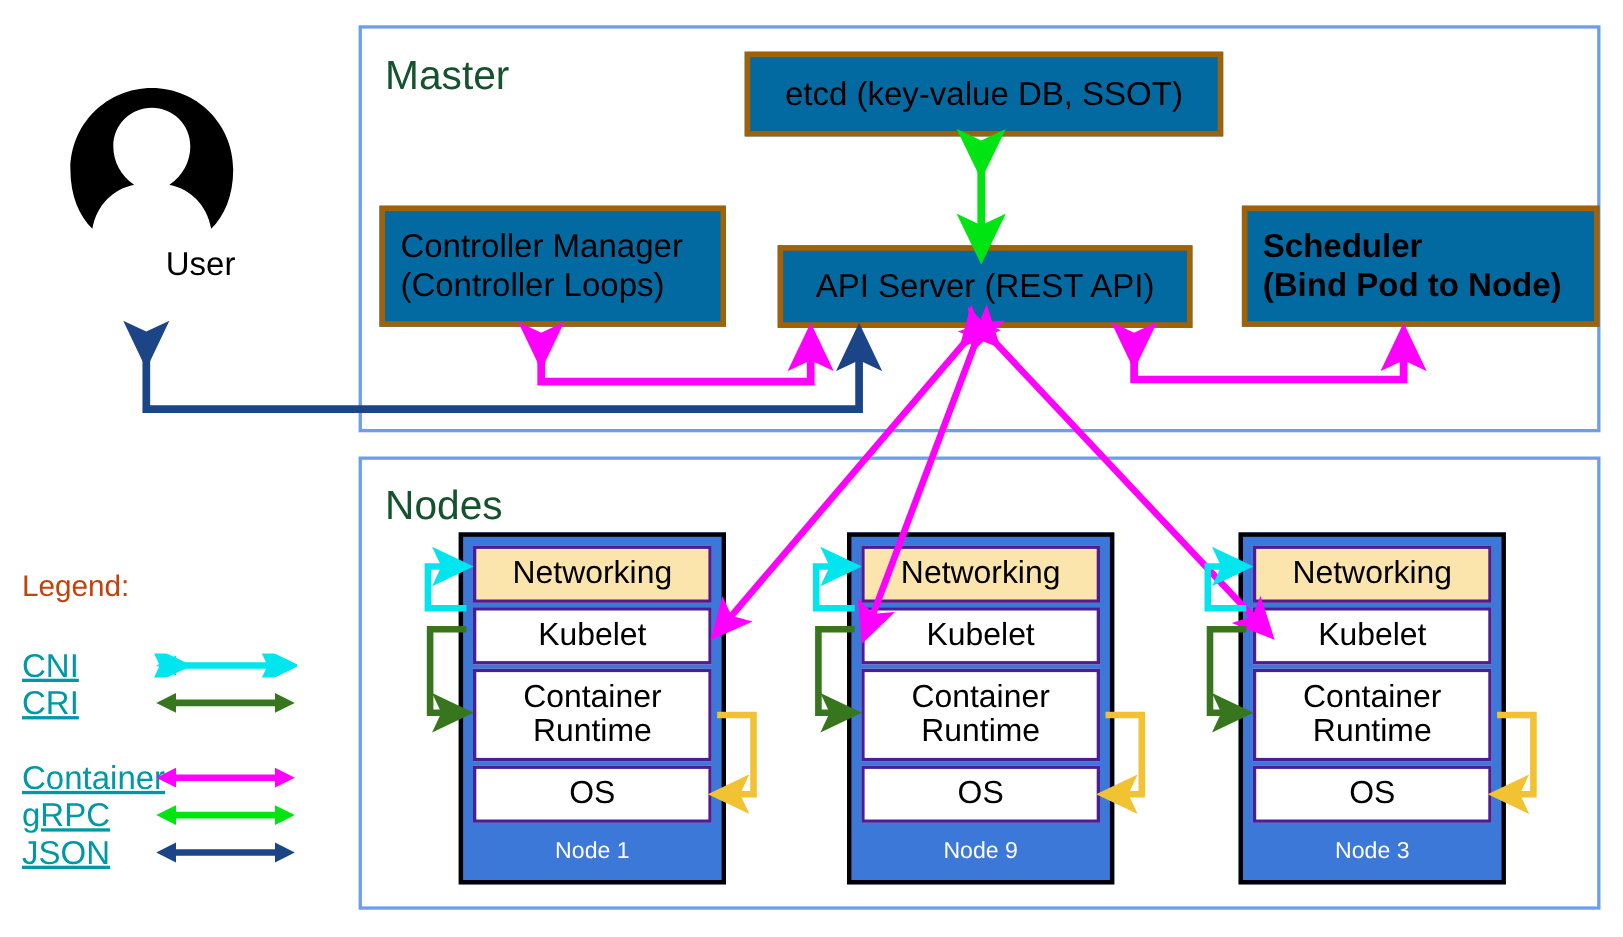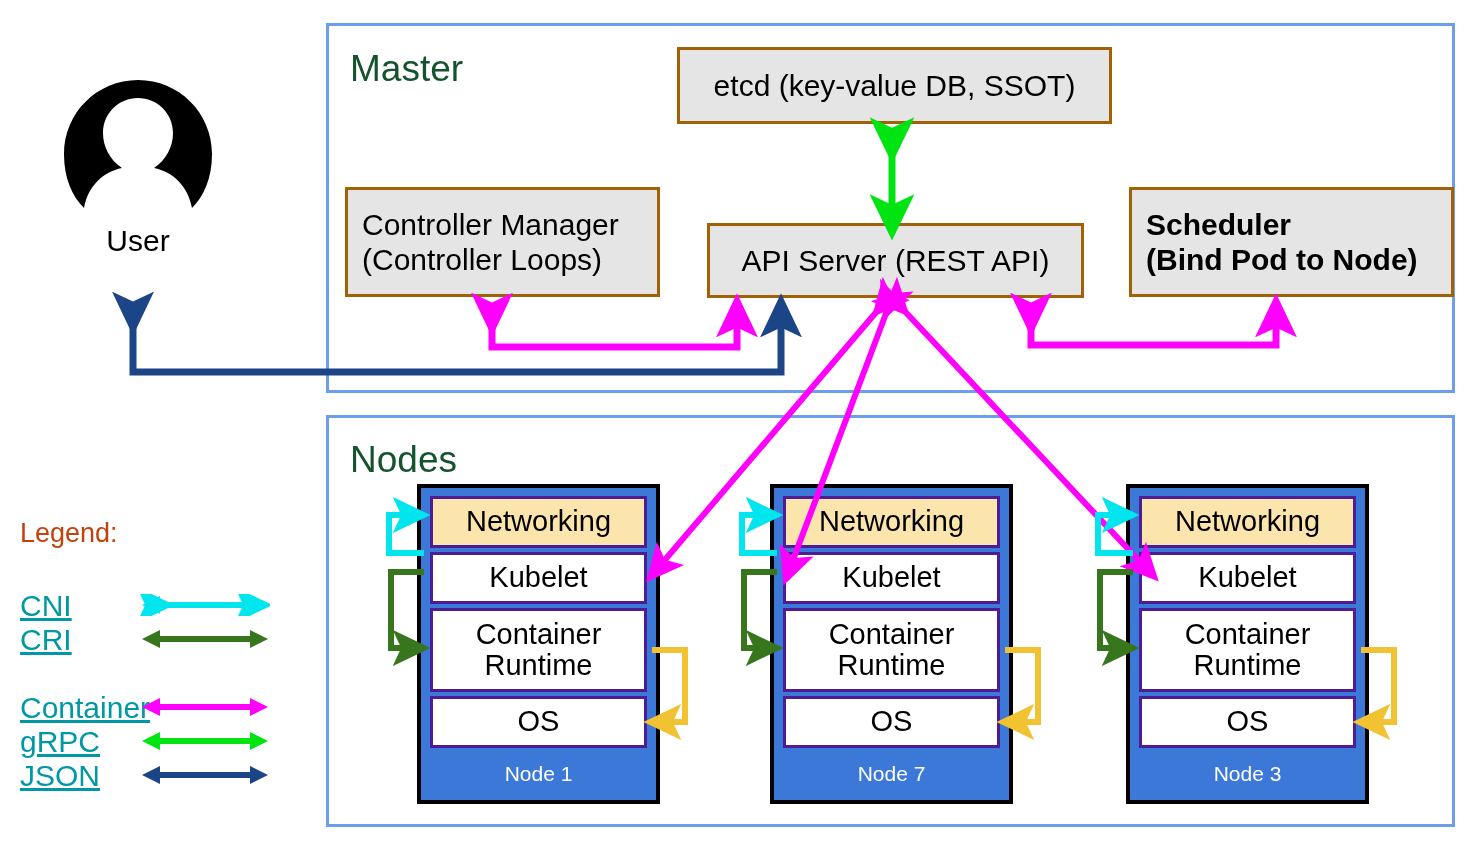--- a/index.html
+++ b/index.html
@@ -40,22 +40,22 @@
     font-size: 37px;
     color: #14532d;
     line-height: 1;
     white-space: nowrap;
     z-index: 3;
   }
 
   
   .comp-box {
     position: absolute;
-    border: 3px solid #a16207;
-    background: #e5e5e5;
+    border: 5px solid #a16207;
+    background: #0369a1;
     box-sizing: border-box;
     display: flex;
     align-items: center;
     z-index: 3;
   }
   .comp-label {
     width: 100%;
     padding: 0 14px;
     box-sizing: border-box;
     font-size: 30px;
@@ -213,21 +213,21 @@
 
   <div class="user-wrap" style="left:62px; top:78px; width:152px; height:190px;">
     <svg width="152" height="140" viewBox="0 0 152 140">
       <path d="M76,2 C35,2 2,35 2,76 C2,100 10,118 22,130
                C26,108 41,94 60,90
                C48,82 41,69 41,55 C41,35 57,20 76,20
                C95,20 111,35 111,55 C111,69 104,82 92,90
                C111,94 126,108 130,130
                C142,118 150,100 150,76 C150,35 117,2 76,2 Z" fill="#000000"></path>
     </svg>
-    <div class="user-label" style="top:148px;">User</div>
+    <div class="user-label" style="top:148px;text-align:right;">User</div>
   </div>
 
   <div class="group-box" style="left:326px; top:23px; width:1129px; height:370px;"></div>
   <div class="group-title" style="left:350px; top:50px;">Master</div>
 
   <div class="comp-box" style="left:677px; top:47px; width:435px; height:77px;">
     <span class="comp-label center">etcd (key-value DB, SSOT)</span>
   </div>
 
   <div class="comp-box" style="left:345px; top:187px; width:315px; height:110px;">
@@ -271,21 +271,21 @@
     <div class="node-row" style="top:64px; height:52px;">
       <span>Kubelet</span>
     </div>
     <div class="node-row" style="top:120px; height:84px;">
       <span>Container
 Runtime</span>
     </div>
     <div class="node-row" style="top:208px; height:52px;">
       <span>OS</span>
     </div>
-    <div class="node-name" style="top:275px;">Node 7</div>
+    <div class="node-name" style="top:275px;">Node 9</div>
   </div>
 
   <div class="node" style="left:1126px; top:484px; width:243px; height:320px;">
     <div class="node-row networking" style="top:8px; height:52px;">
       <span>Networking</span>
     </div>
     <div class="node-row" style="top:64px; height:52px;">
       <span>Kubelet</span>
     </div>
     <div class="node-row" style="top:120px; height:84px;">

